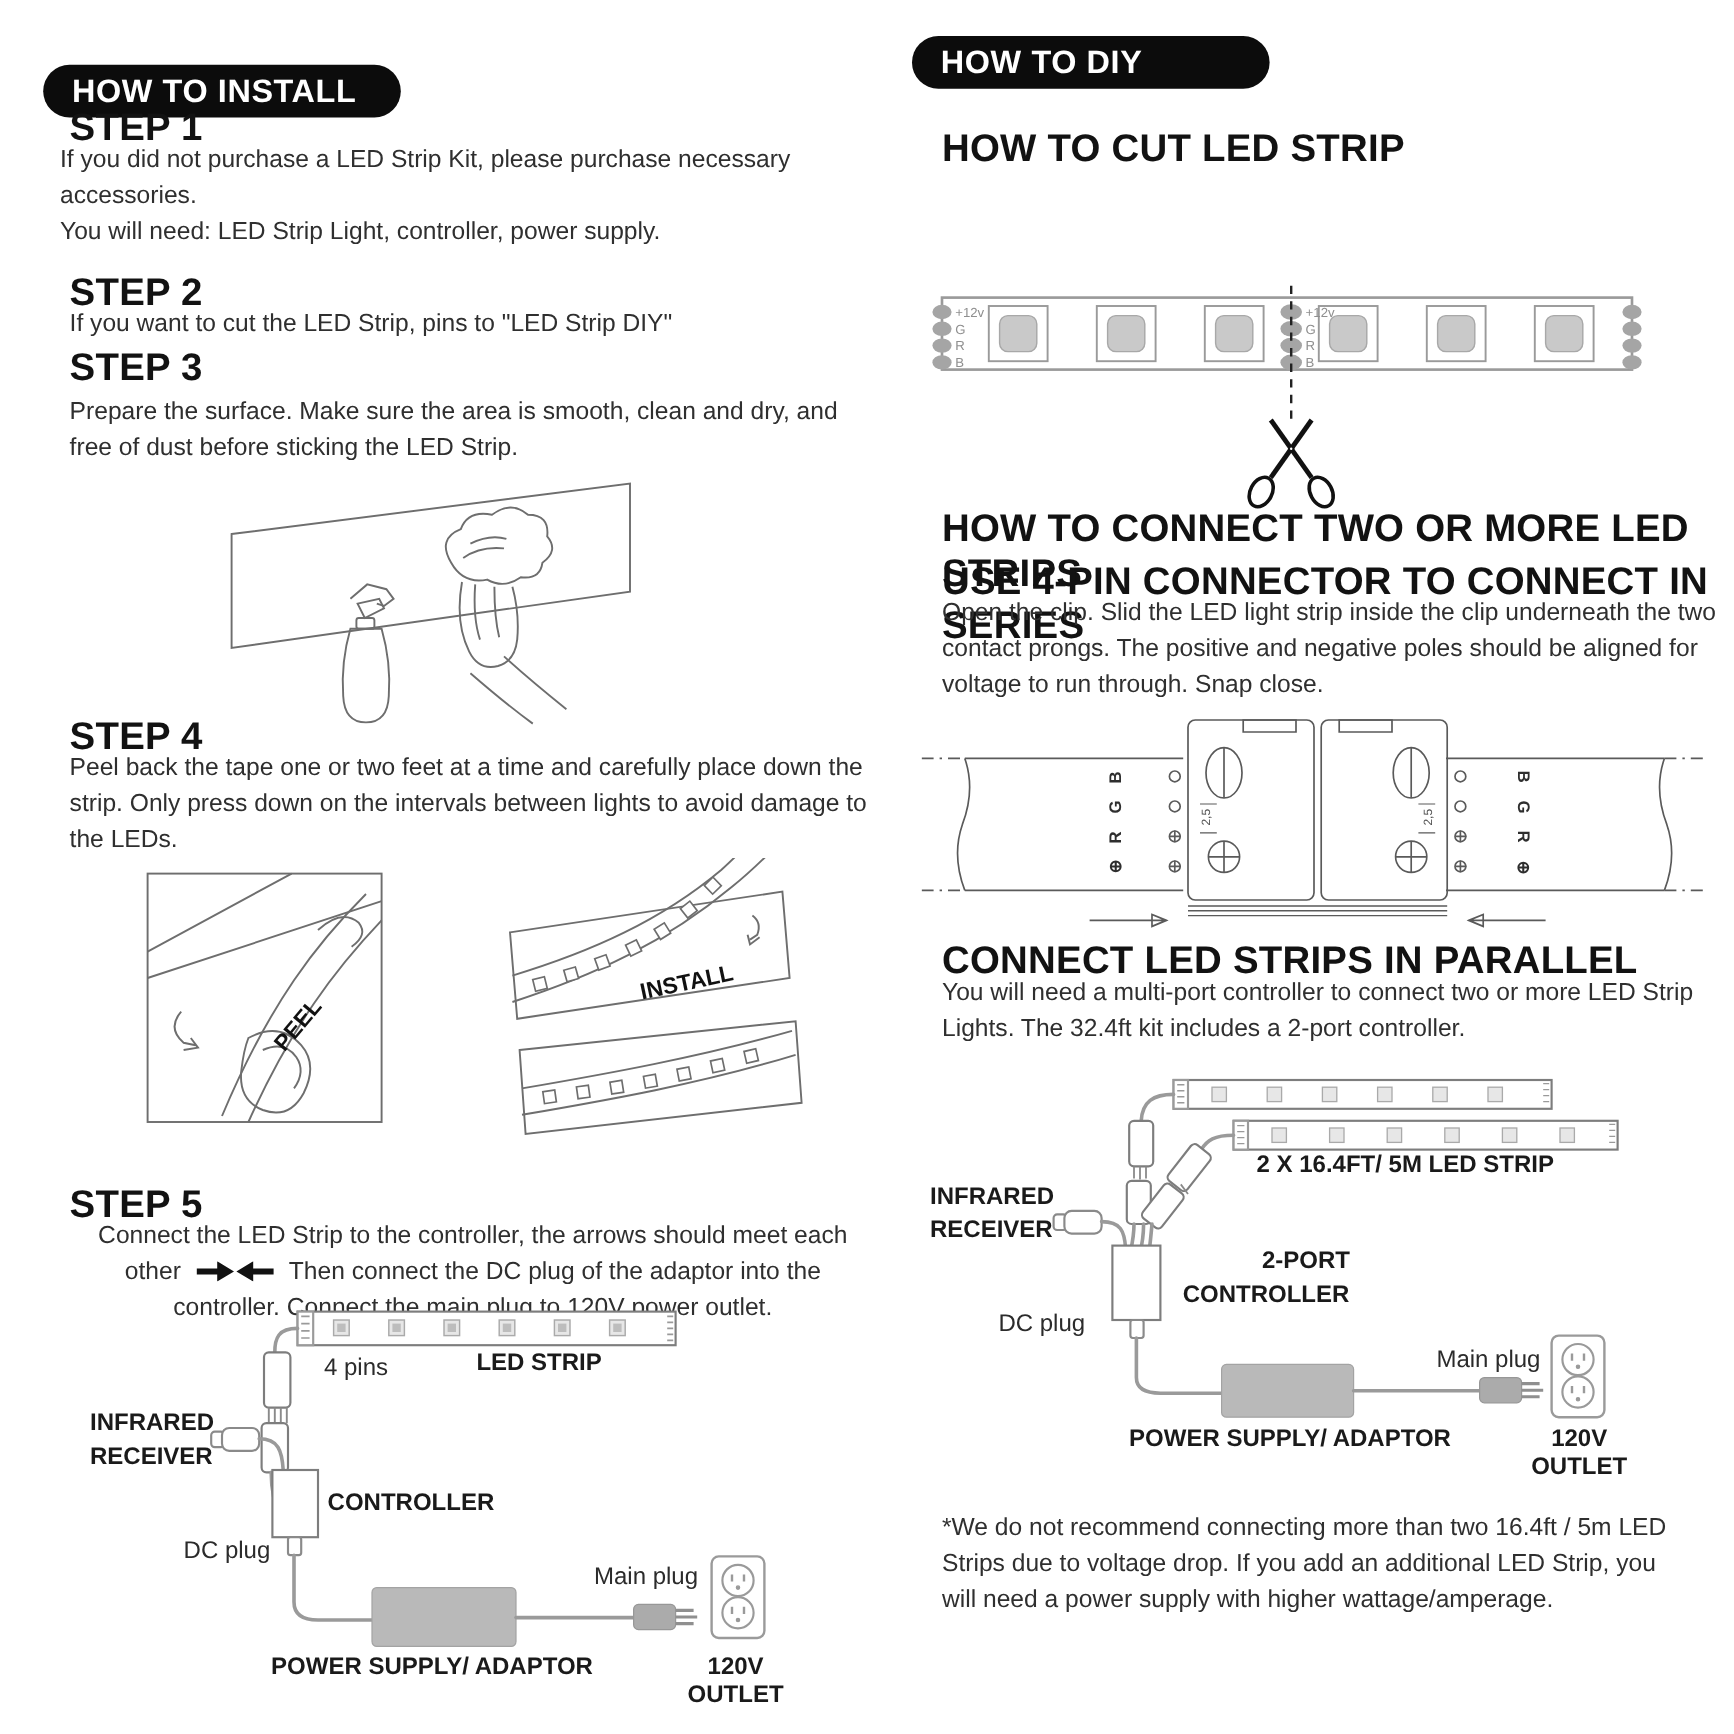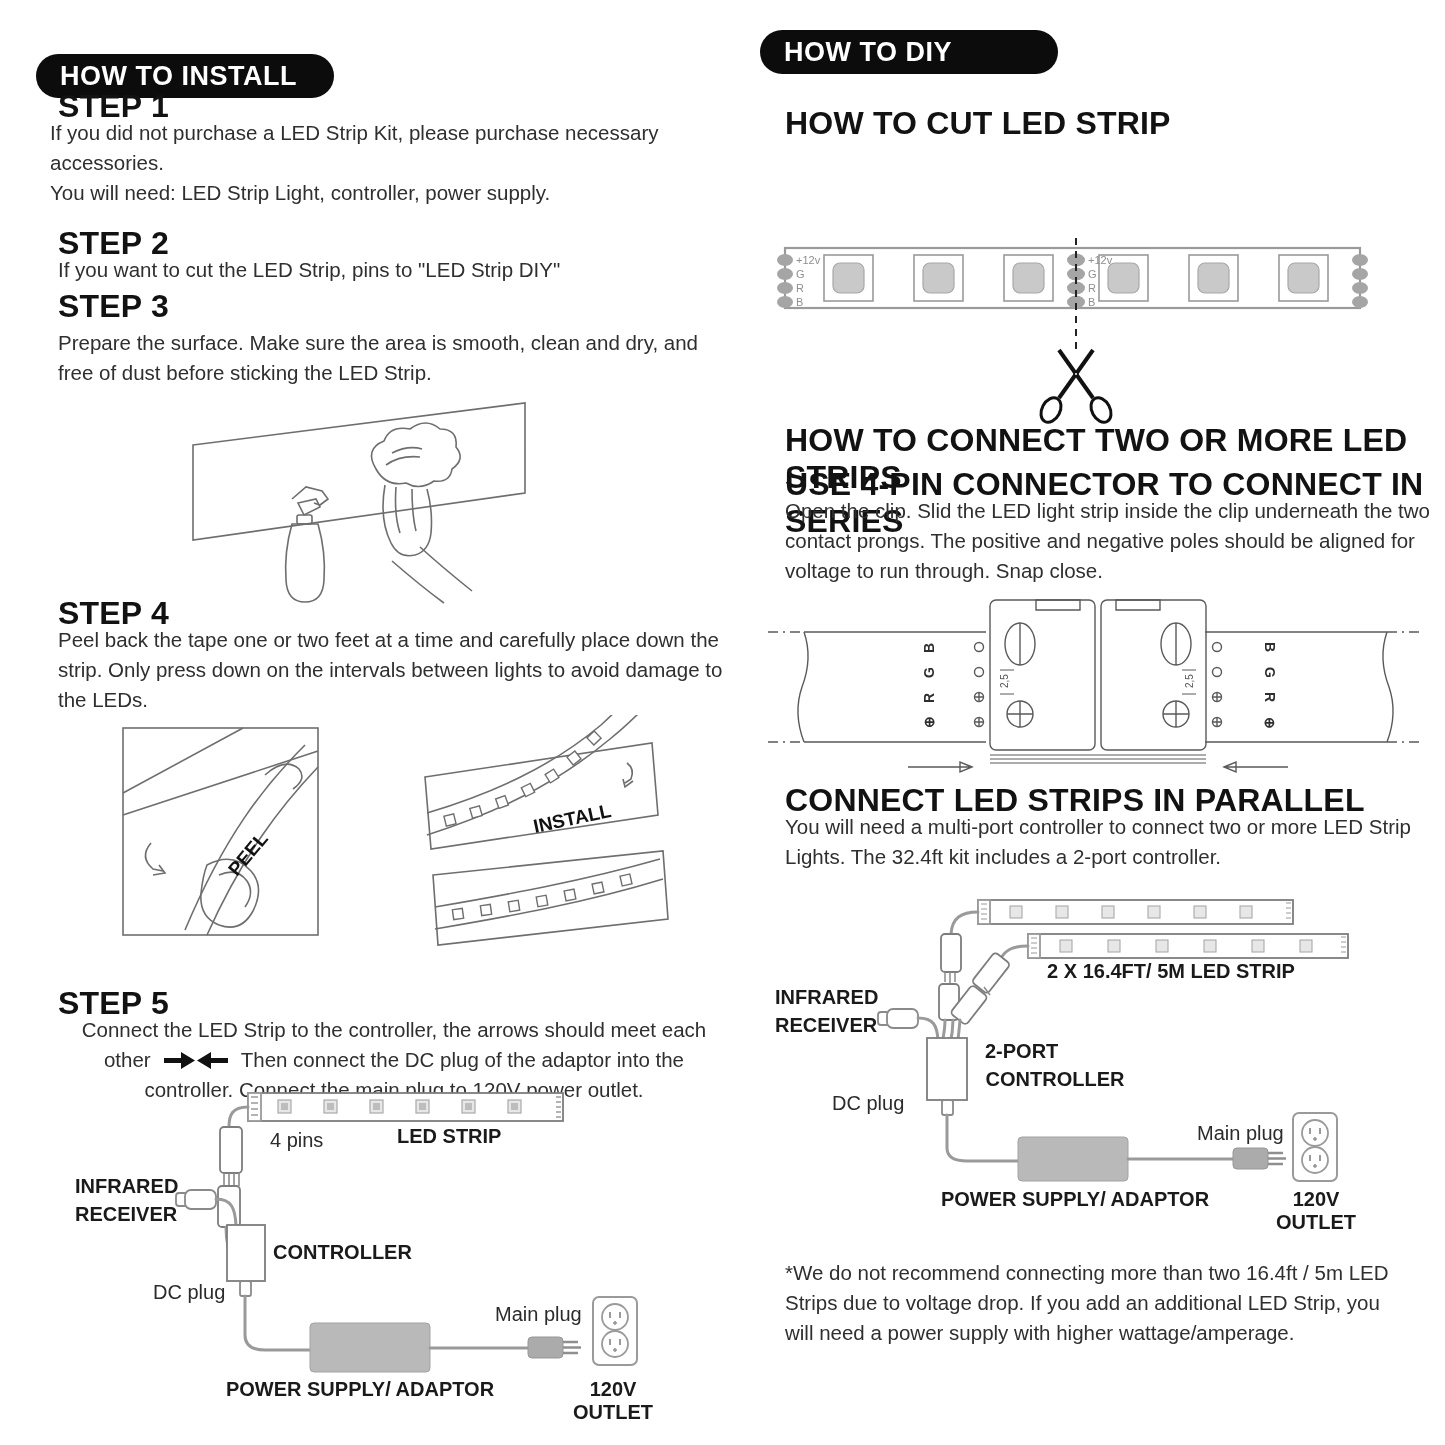--- a/index.html
+++ b/index.html
@@ -423,21 +423,21 @@
             <path d="M550,238 v6 M560,238 v6 M550,265 v6 M560,265 v6"></path>
           </g>
         <circle cx="555" cy="249" r="1.4" fill="#9a9a9a"></circle>
           <circle cx="555" cy="276" r="1.4" fill="#9a9a9a"></circle>
       </g>
     </svg>
 
     <div class="abs lblB" style="left:280px;top:70px;width:262px;text-align:center;">2 X 16.4FT/ 5M LED STRIP</div>
     <div class="abs lblB" style="left:15px;top:96px;width:100px;text-align:center;">INFRARED</div>
     <div class="abs lblB" style="left:15px;top:124px;width:100px;text-align:center;">RECEIVER</div>
-    <div class="abs lblB" style="left:225px;top:150px;width:140px;text-align:left;">2-PORT</div>
+    <div class="abs lblB" style="left:225px;top:150px;width:140px;text-align:right;">2-PORT</div>
     <div class="abs lblB" style="left:225px;top:178px;width:140px;text-align:center;">CONTROLLER</div>
     <div class="abs lbl" style="left:72px;top:202px;">DC plug</div>
     <div class="abs lbl" style="left:437px;top:232px;">Main plug</div>
     <div class="abs lblB" style="left:180px;top:298px;width:270px;text-align:center;">POWER SUPPLY/ ADAPTOR</div>
     <div class="abs lblB" style="left:493px;top:298px;width:126px;text-align:center;">120V OUTLET</div>
   </div>
 
   <div class="abs body-txt" style="left:785px;top:1258px;width:620px;">*We do not recommend connecting more than two 16.4ft / 5m LED Strips due to voltage drop. If you add an additional LED Strip, you will need a power supply with higher wattage/amperage.</div>
 
 </div>

